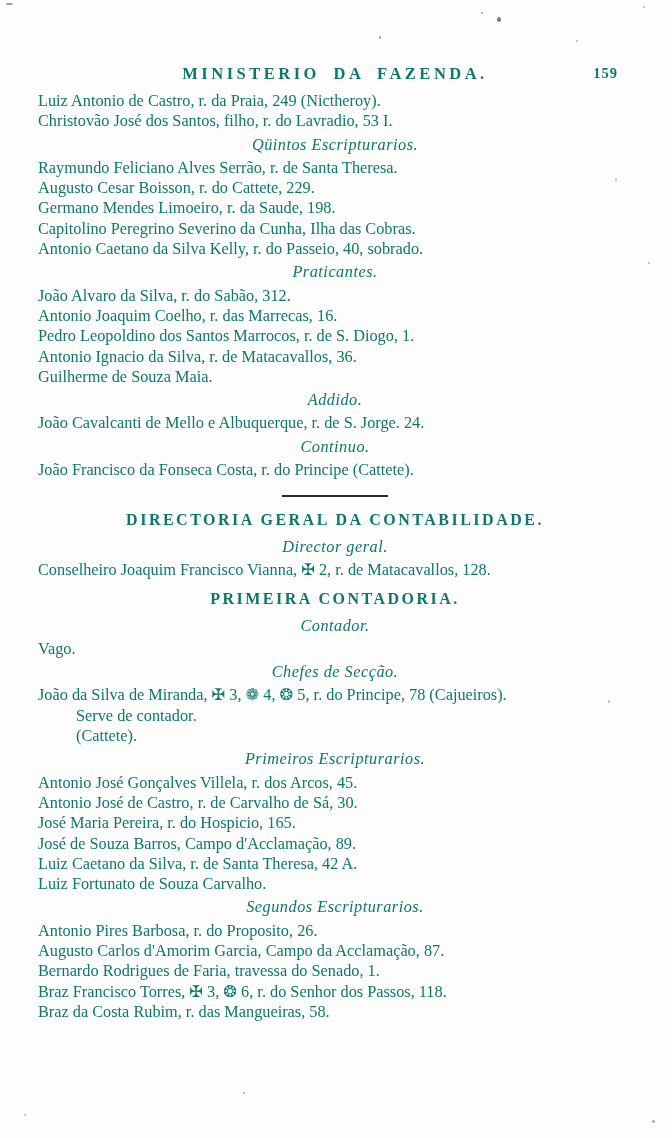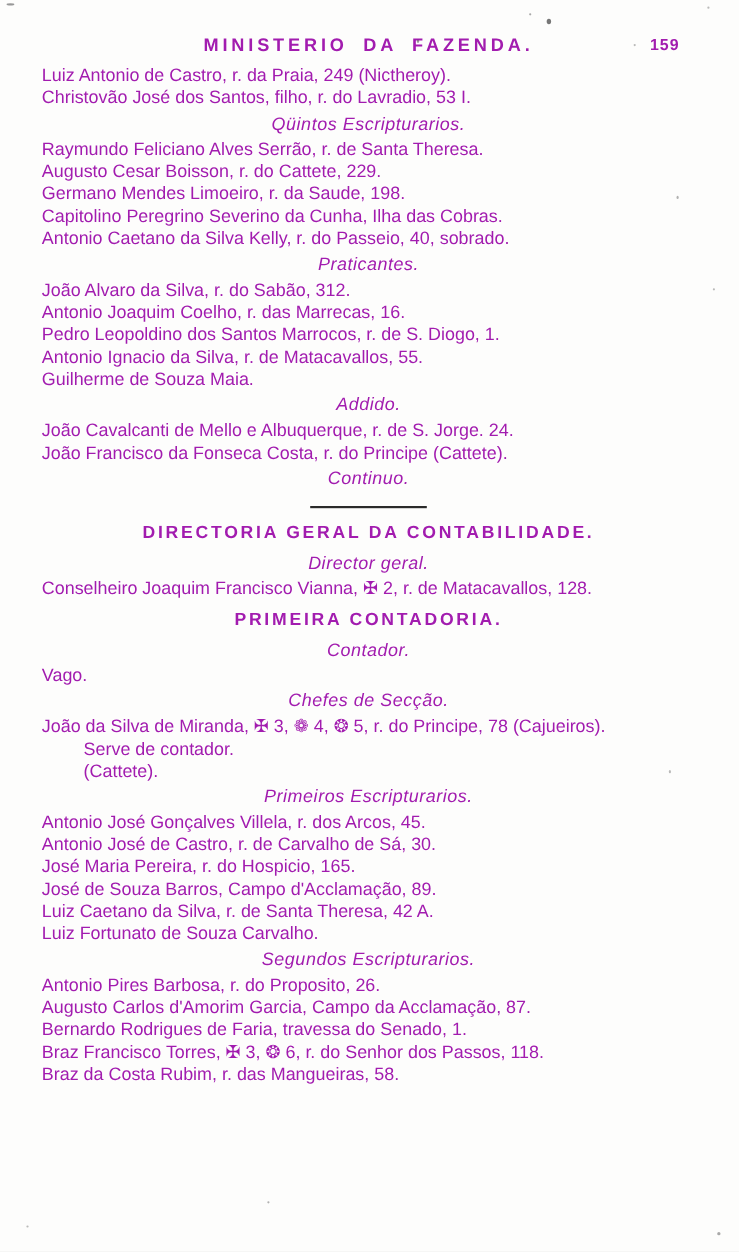--- a/index.html
+++ b/index.html
@@ -1,24 +1,24 @@
 <!DOCTYPE html>
 <html><head>
 <meta charset="utf-8">
 <style>
   html,body{margin:0;padding:0;background:#e9e9e9;}
   .page{
     position:relative;
     width:672px;height:1138px;
     background:#fdfdfc;
     overflow:hidden;
-    font-family:Liberation Sans, sans-serif;
-    color:#a21caf;
+    font-family:Liberation Serif, serif;
+    color:#0f766e;
     box-sizing:border-box;
-    padding:32px 40px 0 38px;
+    padding:64px 40px 0 38px;
   }
   .header{
     position:relative;
     text-align:center;
     height:22px;
     margin-bottom:5px;
   }
   .title{
     font-weight:bold;
     font-size:16.5px;
@@ -84,26 +84,26 @@
       <div class="ln hi">Qüintos Escripturarios.</div>
       <div class="ln entry">Raymundo Feliciano Alves Serrão, r. de Santa Theresa.</div>
       <div class="ln entry">Augusto Cesar Boisson, r. do Cattete, 229.</div>
       <div class="ln entry">Germano Mendes Limoeiro, r. da Saude, 198.</div>
       <div class="ln entry">Capitolino Peregrino Severino da Cunha, Ilha das Cobras.</div>
       <div class="ln entry">Antonio Caetano da Silva Kelly, r. do Passeio, 40, sobrado.</div>
       <div class="ln hi">Praticantes.</div>
       <div class="ln entry">João Alvaro da Silva, r. do Sabão, 312.</div>
       <div class="ln entry">Antonio Joaquim Coelho, r. das Marrecas, 16.</div>
       <div class="ln entry">Pedro Leopoldino dos Santos Marrocos, r. de S. Diogo, 1.</div>
-      <div class="ln entry">Antonio Ignacio da Silva, r. de Matacavallos, 55.</div>
+      <div class="ln entry">Antonio Ignacio da Silva, r. de Matacavallos, 36.</div>
       <div class="ln entry">Guilherme de Souza Maia.</div>
       <div class="ln hi">Addido.</div>
       <div class="ln entry">João Cavalcanti de Mello e Albuquerque, r. de S. Jorge. 24.</div>
+      <div class="ln hi">Continuo.</div>
       <div class="ln entry">João Francisco da Fonseca Costa, r. do Principe (Cattete).</div>
-      <div class="ln hi">Continuo.</div>
       <div class="rule"></div>
       <div class="ln hs">DIRECTORIA GERAL DA CONTABILIDADE.</div>
       <div class="ln hi">Director geral.</div>
       <div class="ln entry">Conselheiro Joaquim Francisco Vianna, ✠ 2, r. de Matacavallos, 128.</div>
       <div class="ln hs">PRIMEIRA CONTADORIA.</div>
       <div class="ln hi">Contador.</div>
       <div class="ln entry">Vago.</div>
       <div class="ln hi">Chefes de Secção.</div>
       <div class="ln entry">João da Silva de Miranda, ✠ 3, ❁ 4, ❂ 5, r. do Principe, 78 (Cajueiros).</div>
       <div class="ln cont">Serve de contador.</div>

